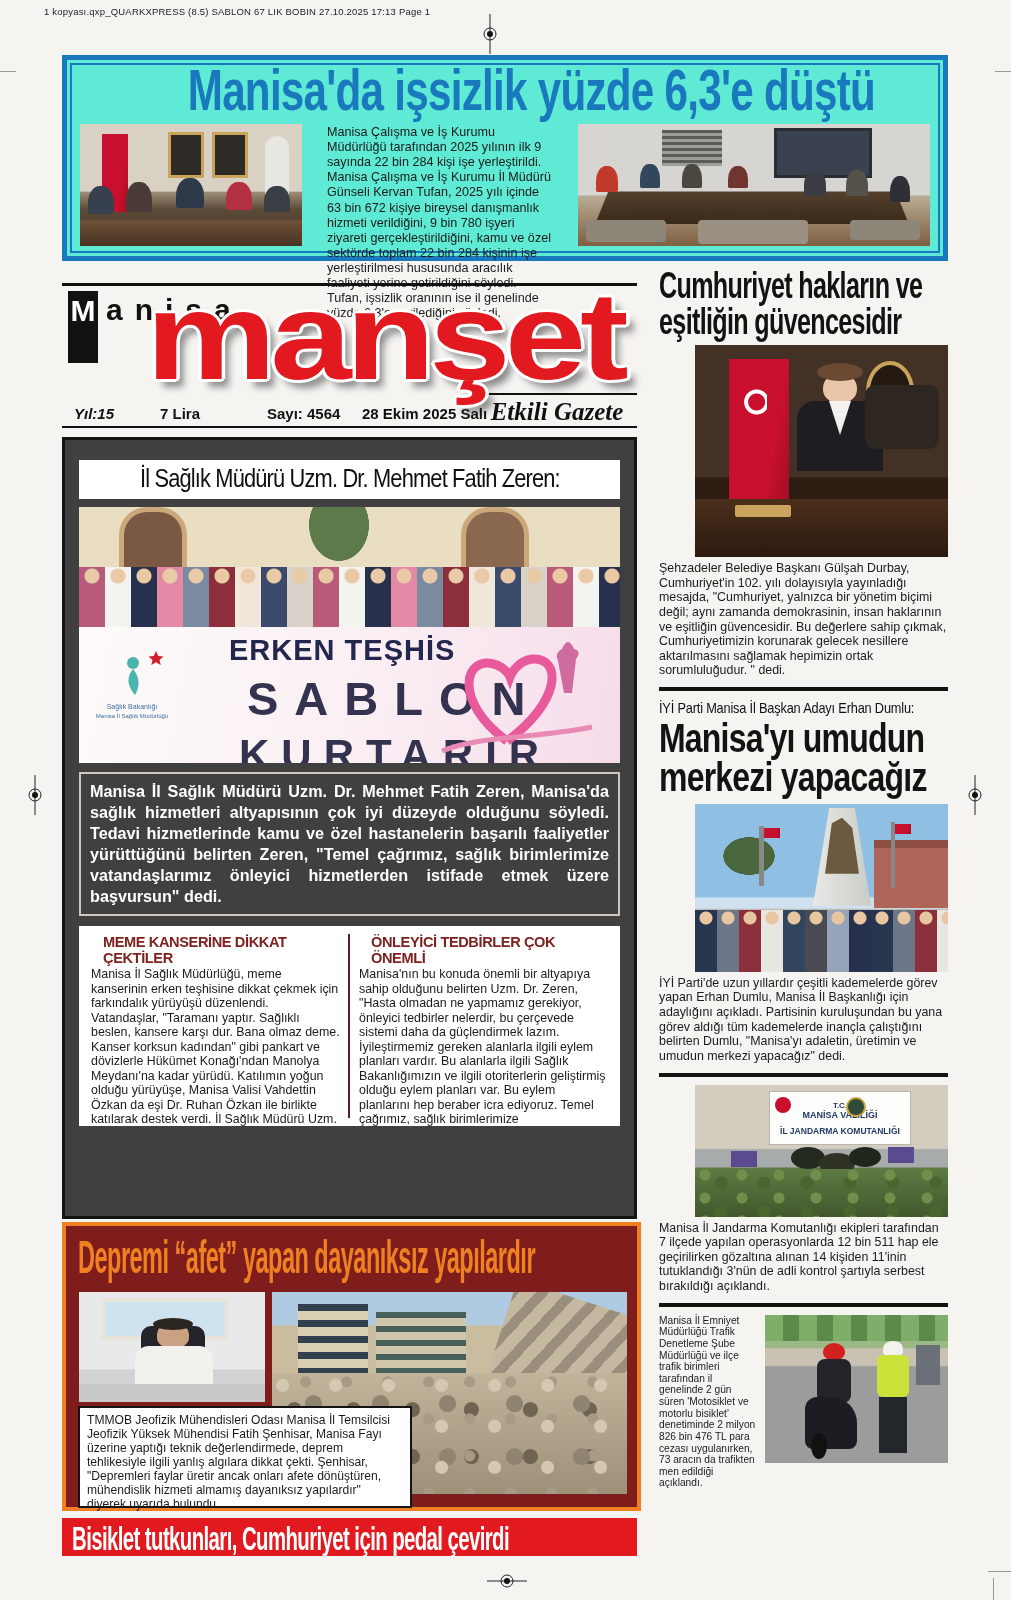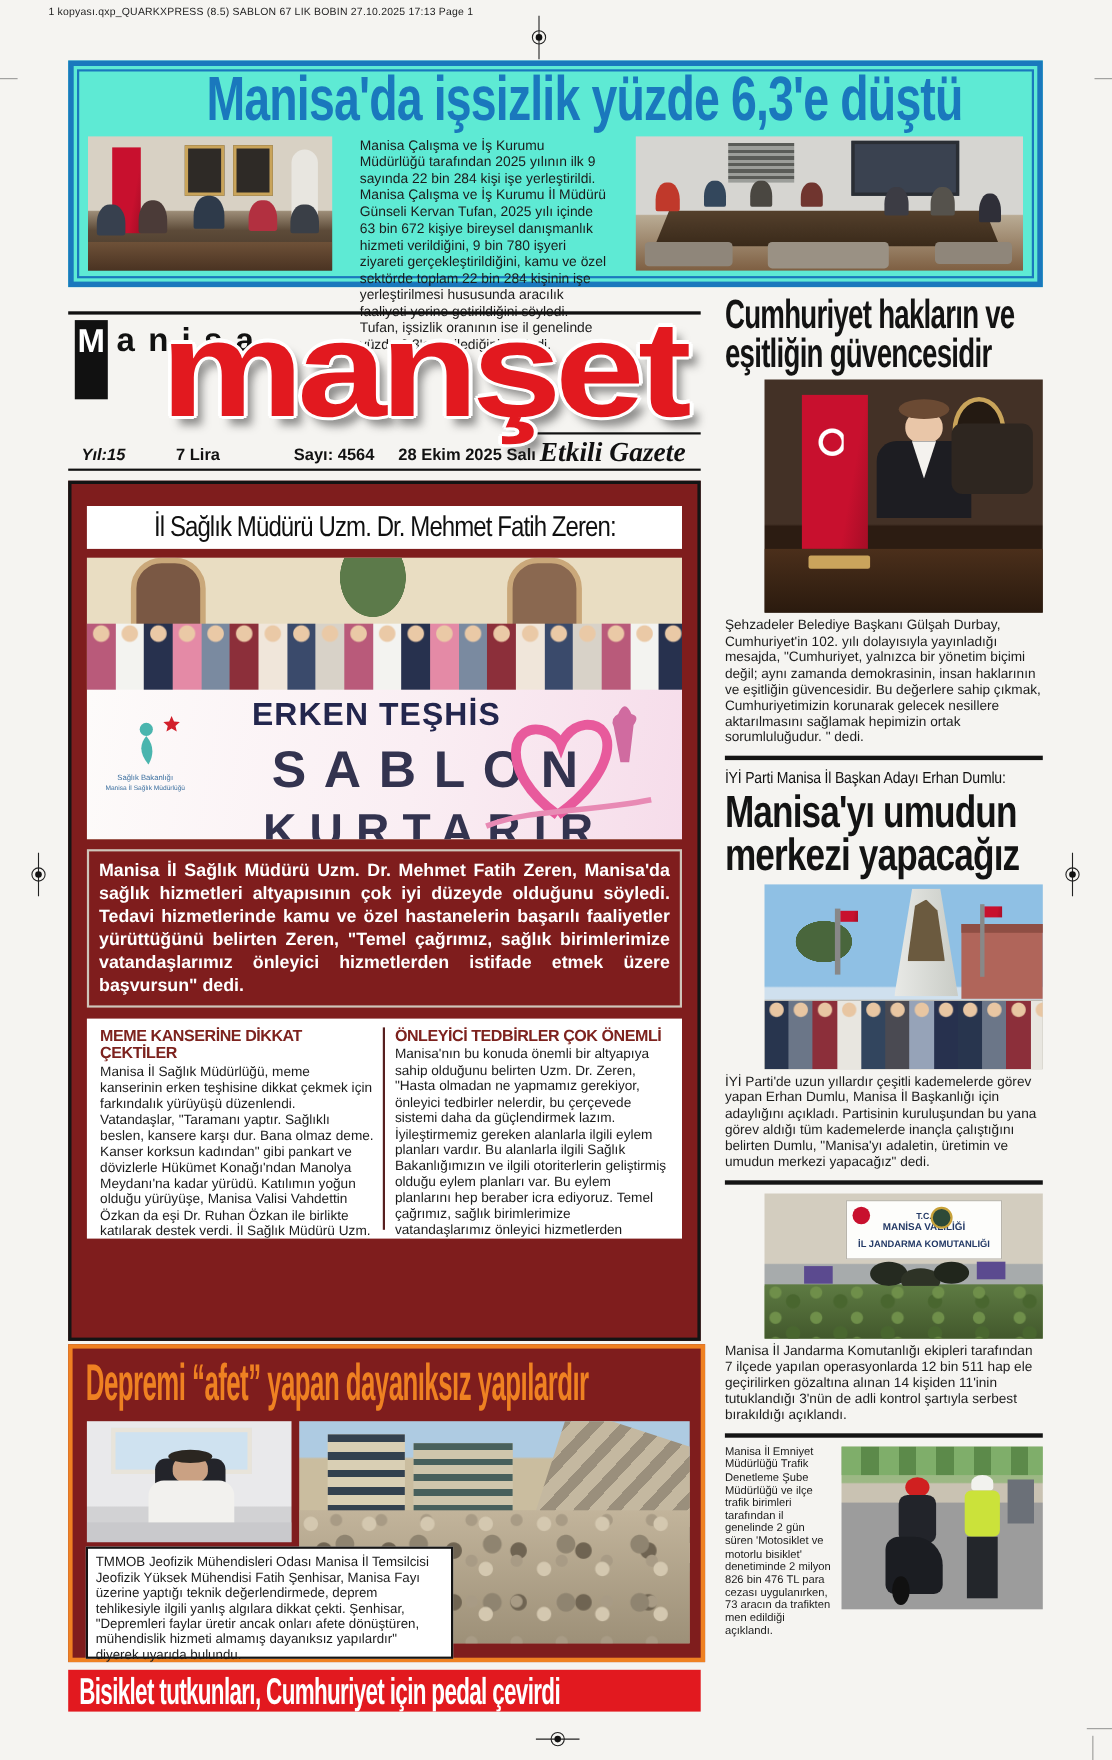--- a/index.html
+++ b/index.html
@@ -24,31 +24,31 @@
   .masthead{position:absolute;left:62px;top:283px;width:575px;height:140px;border-top:3px solid #111;border-bottom:2px solid #111;}
   .mh-mbox{position:absolute;left:6px;top:5px;width:30px;height:72px;background:#111;color:#fff;font-weight:bold;font-size:30px;text-align:center;line-height:40px;}
   .mh-city{position:absolute;left:44px;top:7px;font-weight:bold;font-size:30px;letter-spacing:12px;color:#111;}
   .mh-title{position:absolute;left:84px;top:-12px;font-weight:bold;font-size:124px;line-height:1;letter-spacing:-5px;color:#e2191f;
      transform:scaleX(1.18);transform-origin:left bottom;z-index:3;
      text-shadow:-3px 0 0 #fff,3px 0 0 #fff,0 -3px 0 #fff,0 3px 0 #fff,-2px -2px 0 #fff,2px 2px 0 #fff,2px -2px 0 #fff,-2px 2px 0 #fff,6px 8px 7px rgba(40,40,40,.5);}
   .mh-info{position:absolute;bottom:4px;font-size:15px;font-weight:bold;color:#111;}
   .mh-tagline{position:absolute;right:0;bottom:0;width:160px;border-top:2px solid #111;padding-top:3px;text-align:center;
      font-family:"Liberation Serif",serif;font-style:italic;font-weight:bold;font-size:25px;color:#111;}
   
-  .leadbox{position:absolute;left:62px;top:437px;width:569px;height:776px;background:#7f1d1d;border:3px solid #141414;}
+  .leadbox{position:absolute;left:62px;top:437px;width:569px;height:776px;background:#404040;border:3px solid #141414;}
   .lead-kicker{margin:20px 14px 0;background:#fff;padding:3px 4px 5px;text-align:center;}
   .lead-kicker .cond{font-size:26px;--sx:.84;transform-origin:center center;letter-spacing:-1px;color:#101010;font-weight:normal;}
   .lead-head{margin:6px 14px 0;color:#fff;line-height:.97;}
   .lead-head .cond{font-size:51px;--sx:.83;letter-spacing:-1.5px;}
   .lead-photo{margin:8px 14px 0;height:256px;background:#e8dcc0;}
   .lead-summary{margin:9px 14px 0;border:2px solid #cfc5ba;padding:7px 9px;color:#fff;font-weight:bold;font-size:16.2px;line-height:1.3;text-align:justify;}
   .lead-cols{margin:10px 14px;background:#fff;padding:8px 10px;display:flex;gap:0;height:184px;overflow:hidden;}
   .lead-col{flex:1;padding:0 8px 0 2px;}
   .lead-col+.lead-col{border-left:2px solid #571f1f;padding:0 2px 0 9px;}
-  .lead-col h4{margin:0 0 1px;color:#7d221e;font-size:14.6px;letter-spacing:-.4px;}
+  .lead-col h4{margin:0 12px 1px;color:#7d221e;font-size:14.6px;letter-spacing:-.4px;}
   .lead-col p{margin:0;font-size:12.4px;line-height:1.17;color:#1b1b1b;}
   
   .quakebox{position:absolute;left:62px;top:1222px;width:571px;height:281px;background:#7f1d1d;border:4px solid #ef8122;}
   .quake-head{margin:7px 0 0 12px;color:#ef8122;line-height:1;}
   .quake-head .cond{font-size:47px;--sx:.50;letter-spacing:-1px;}
   .quake-man{position:absolute;left:13px;top:66px;width:186px;height:110px;}
   .quake-rubble{position:absolute;left:206px;top:66px;width:355px;height:202px;}
   .quake-text{position:absolute;left:12px;top:180px;width:316px;height:88px;background:#fff;border:2px solid #141414;padding:5px 7px;
      font-size:12.1px;line-height:1.16;color:#1b1b1b;}
   

